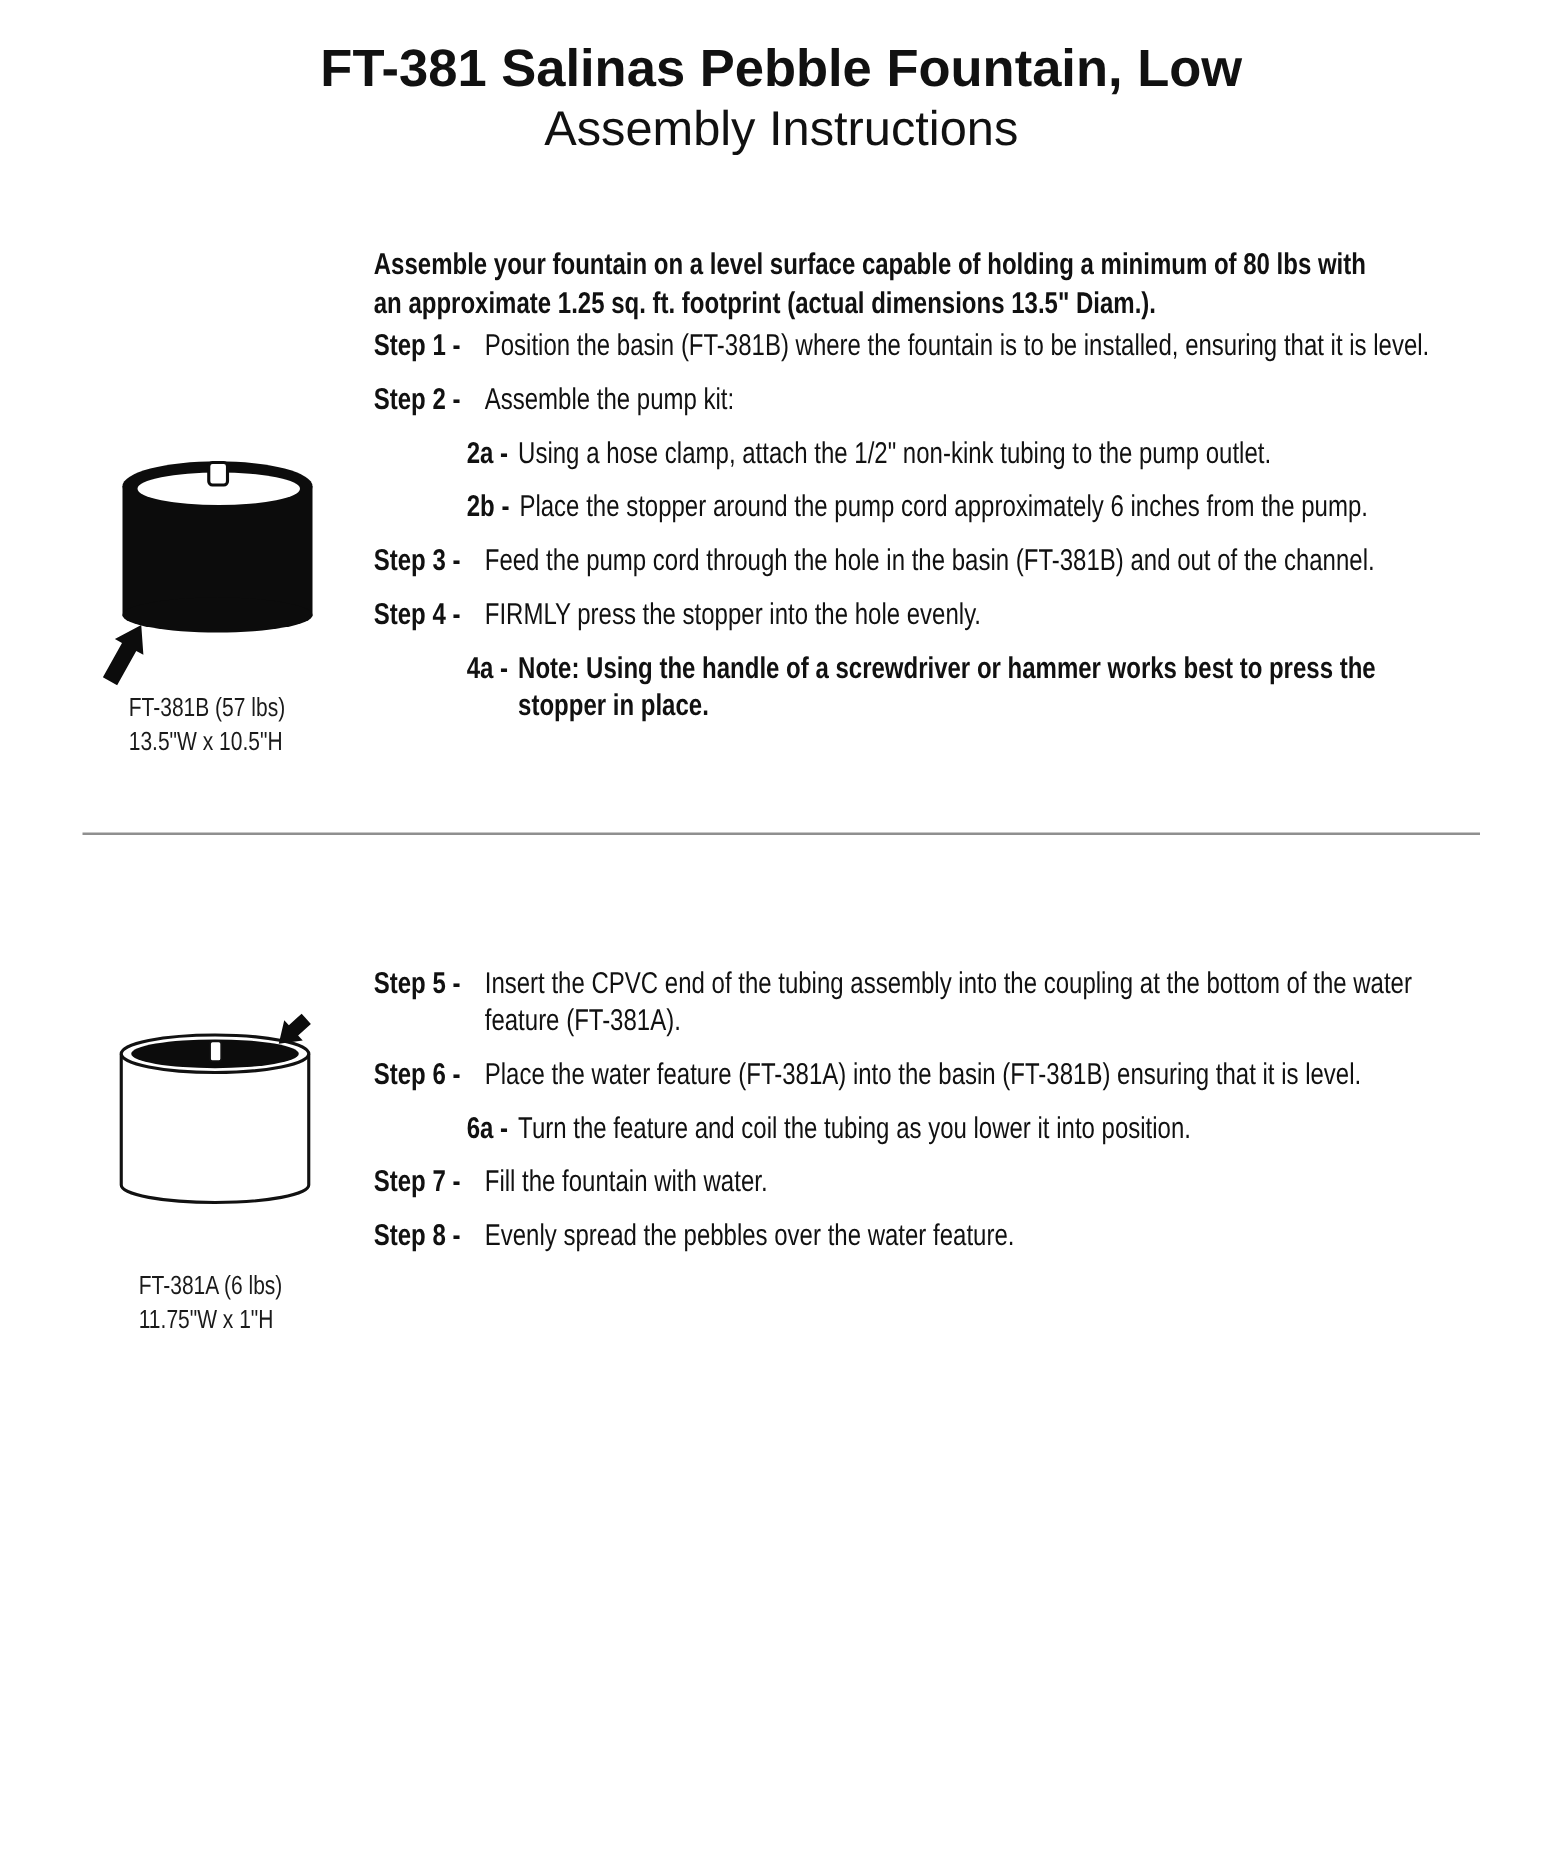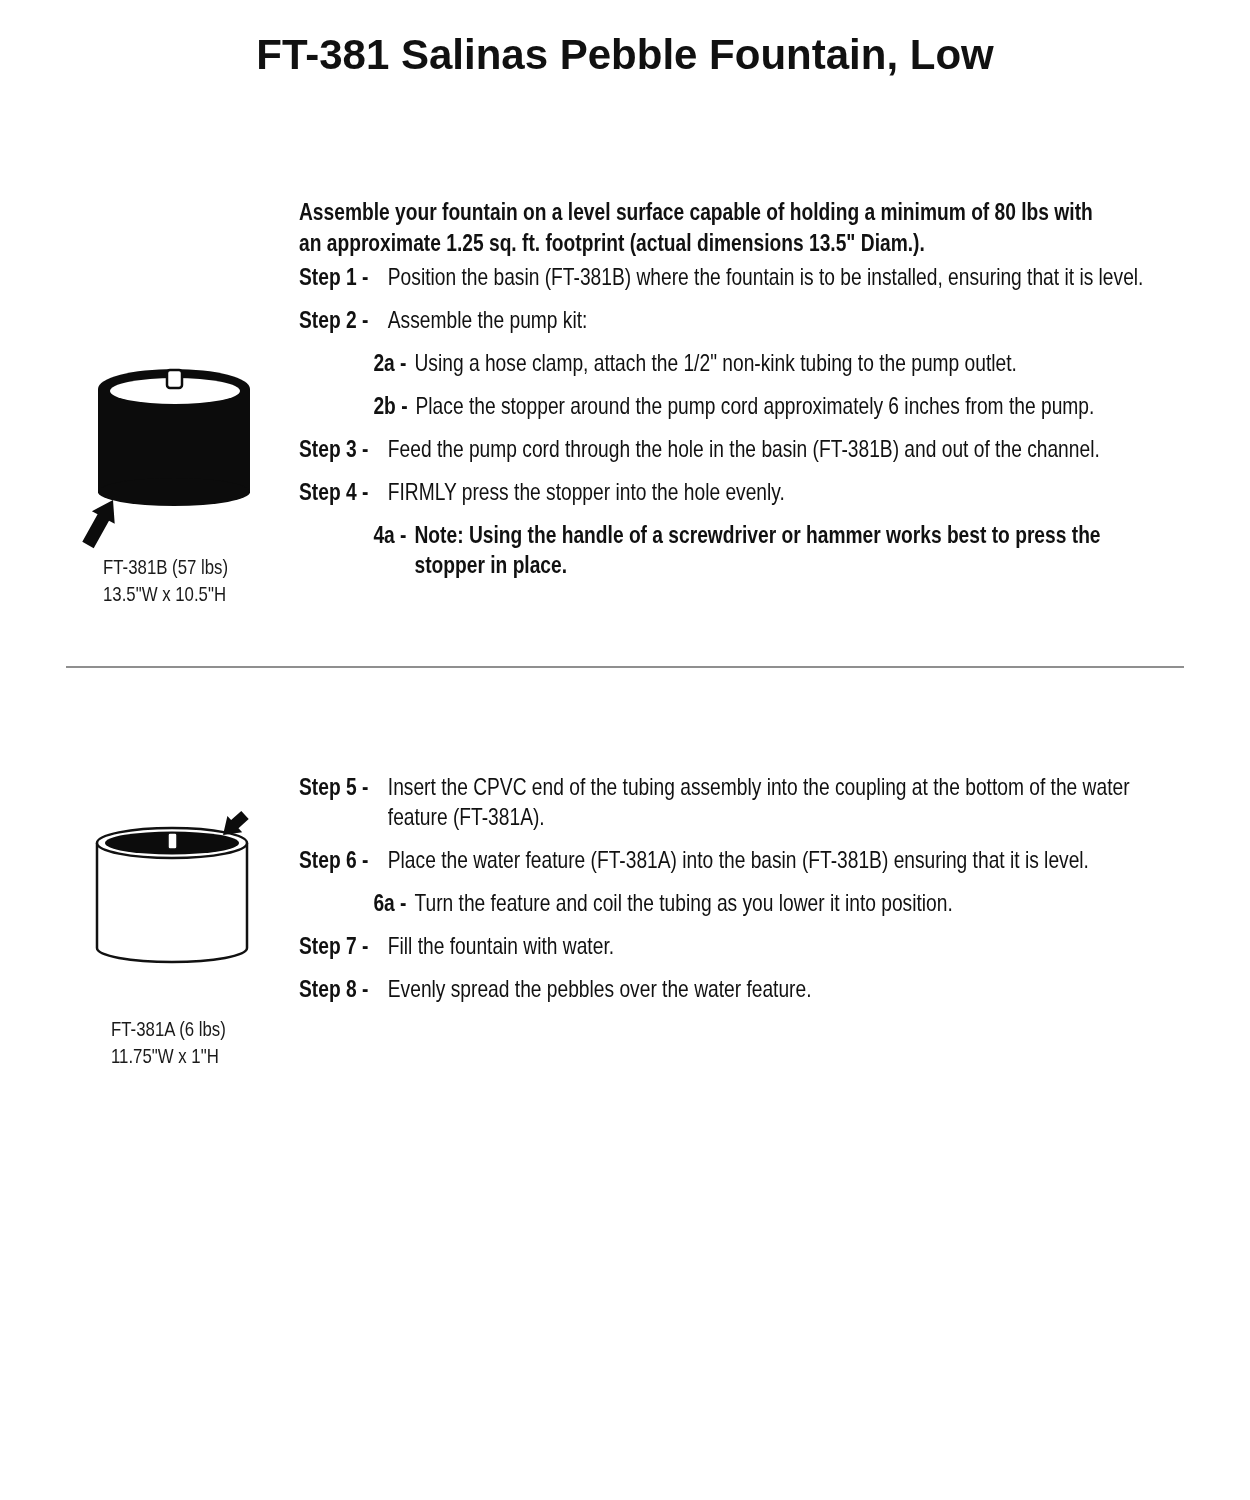--- a/index.html
+++ b/index.html
@@ -39,20 +39,21 @@
   #cap1 { left:103px; top:553px; }
   #cap2 { left:111px; top:1015px; }
 </style>
 </head>
 <body>
 
 <div class="page">
 
   <div class="title">
     <div class="title-1">FT-381 Salinas Pebble Fountain, Low</div>
+    <div class="title-2">Assembly Instructions</div>
   </div>
 
   <div class="intro cond">
     <span class="ln">Assemble your fountain on a level surface capable of holding a minimum of 80 lbs with</span>
     <span class="ln">an approximate 1.25 sq. ft. footprint (actual dimensions 13.5" Diam.).</span>
   </div>
 
   <div class="steps cond" id="steps1">
     <div class="row step">
       <span class="lbl">Step 1 -</span>

